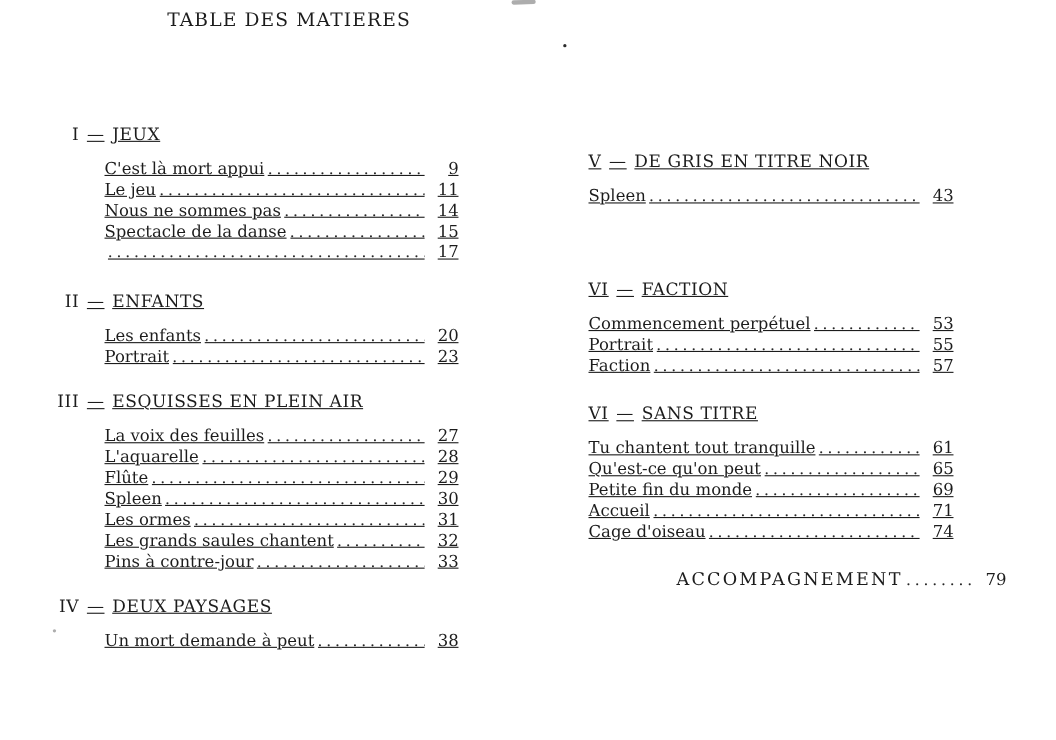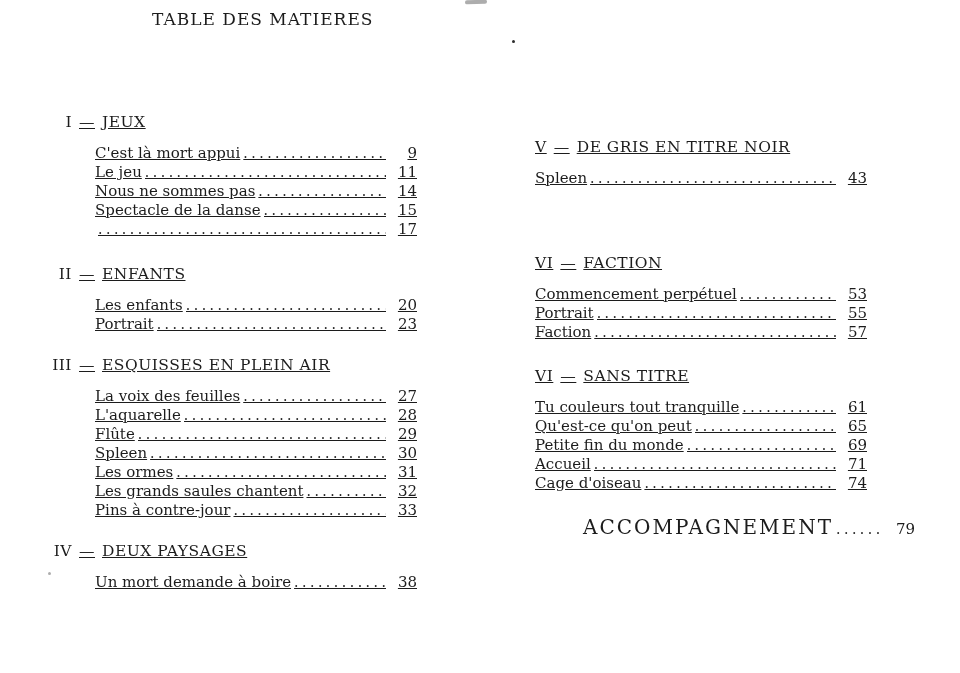--- a/index.html
+++ b/index.html
@@ -42,21 +42,21 @@
     margin:0 5px 0 3px; min-width:4px;
     color:#262626;
   }
   .entry .leader::after {
     content:"................................................................";
     letter-spacing:3.5px; font-size:14px;
   }
   .entry .page { flex:none; width:26px; text-align:right; font-size:15px; }
   .accomp { position:absolute; left:535px; top:517px; width:382px; }
   .accomp .entry { margin-left:48px; width:332px; height:20px; line-height:20px; }
-  .accomp .label { letter-spacing:2px; font-size:20px; }
+  .accomp .label { letter-spacing:2px; font-size:16px;margin-left:32px; }
   
   .smudge {
     position:absolute; left:465px; top:0; width:22px; height:4px;
     background:#6a6a6a; opacity:0.55; border-radius:2px;
     transform:rotate(-2deg);
   }
   .dot-artifact {
     position:absolute; left:512px; top:40px; width:3px; height:3px;
     background:#2c2c2c; border-radius:50%;
   }
@@ -160,21 +160,21 @@
           <span class="leader"></span>
           <span class="page">33</span>
         </div>
     </div>
   </section>
 
   <section class="sec lsec" style="top:541px">
     <h2><span class="numeral">IV</span><span class="dash">—</span><span class="sec-title">DEUX PAYSAGES</span></h2>
     <div class="entries">
       <div class="entry">
-          <span class="label">Un mort demande à boire</span>
+          <span class="label">Un mort demande à peut</span>
           <span class="leader"></span>
           <span class="page">38</span>
         </div>
     </div>
   </section>
 
   <section class="sec rsec" style="top:137px">
     <h2><span class="numeral">V</span><span class="dash">—</span><span class="sec-title">DE GRIS EN TITRE NOIR</span></h2>
     <div class="entries">
       <div class="entry">
@@ -203,21 +203,21 @@
           <span class="leader"></span>
           <span class="page">57</span>
         </div>
     </div>
   </section>
 
   <section class="sec rsec" style="top:366px">
     <h2><span class="numeral">VI</span><span class="dash">—</span><span class="sec-title">SANS TITRE</span></h2>
     <div class="entries">
       <div class="entry">
-          <span class="label">Tu couleurs tout tranquille</span>
+          <span class="label">Tu chantent tout tranquille</span>
           <span class="leader"></span>
           <span class="page">61</span>
         </div>
       <div class="entry">
           <span class="label">Qu'est-ce qu'on peut</span>
           <span class="leader"></span>
           <span class="page">65</span>
         </div>
       <div class="entry">
           <span class="label">Petite fin du monde</span>

